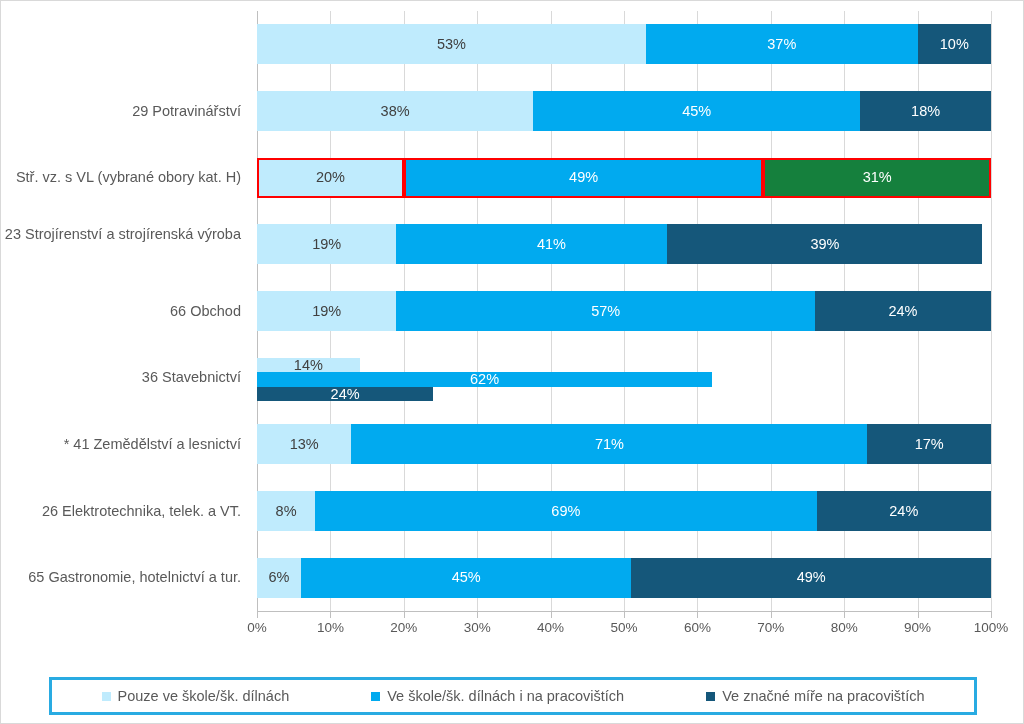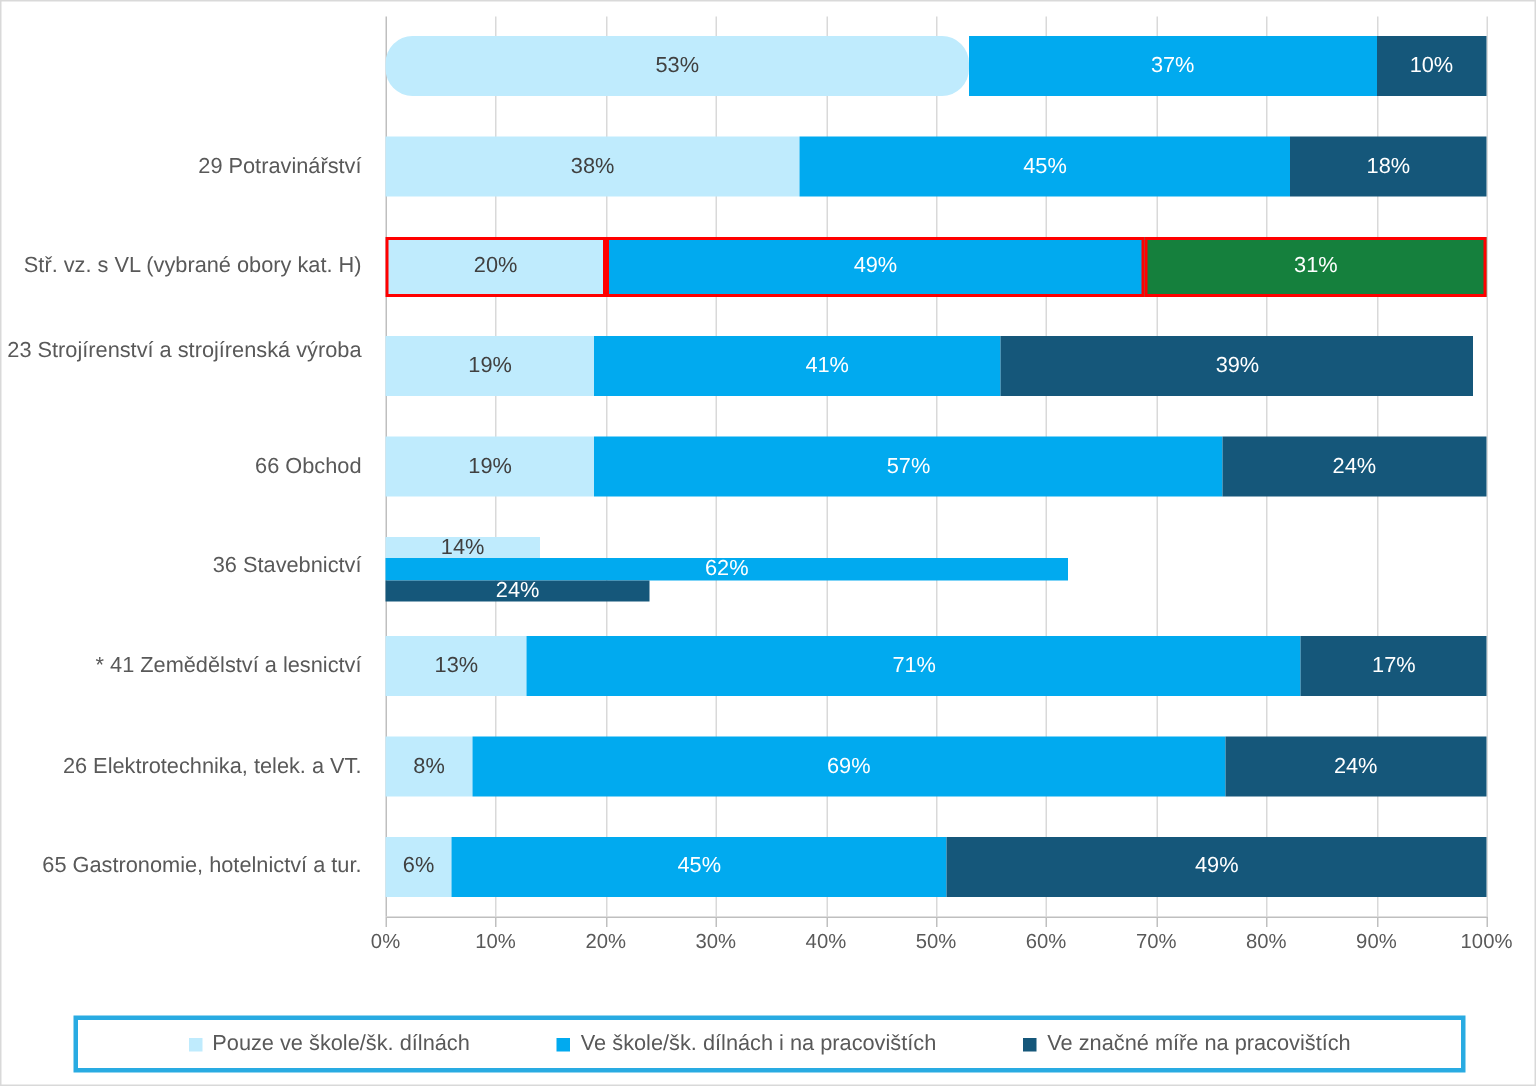--- a/index.html
+++ b/index.html
@@ -130,21 +130,21 @@
     left: 48px;
     top: 676px;
     width: 928px;
     height: 38px;
     box-sizing: border-box;
     border: 3px solid #29ABE2;
     background: #ffffff;
     display: flex;
     align-items: center;
     justify-content: center;
-    gap: 58px;
+    gap: 82px;
   }
   .legend-item {
     display: flex;
     align-items: center;
     gap: 7px;
     font-size: 14.5px;
     color: #595959;
     white-space: nowrap;
   }
   .legend-swatch {
@@ -179,21 +179,21 @@
         <div class="gridline" style="left: 293.6px;"></div>
         <div class="gridline" style="left: 367px;"></div>
         <div class="gridline" style="left: 440.4px;"></div>
         <div class="gridline" style="left: 513.8px;"></div>
         <div class="gridline" style="left: 587.2px;"></div>
         <div class="gridline" style="left: 660.6px;"></div>
         <div class="gridline" style="left: 734px;"></div>
       </div>
     <div id="rows-layer">
         <div class="bar-row" style="top: 13.3333px;">
-          <div class="seg s0" style="width: 389.02px; background: rgb(191, 235, 253); border-radius: 18px;">
+          <div class="seg s0" style="width: 389.02px; background: rgb(191, 235, 253);">
             <span>53%</span>
           </div>
           <div class="seg s1" style="width: 271.58px; background: rgb(1, 170, 239);">
             <span>37%</span>
           </div>
           <div class="seg s2" style="width: 73.4px; background: rgb(21, 87, 122);">
             <span>10%</span>
           </div>
         </div>
         <div class="bar-row" style="top: 80px;">

